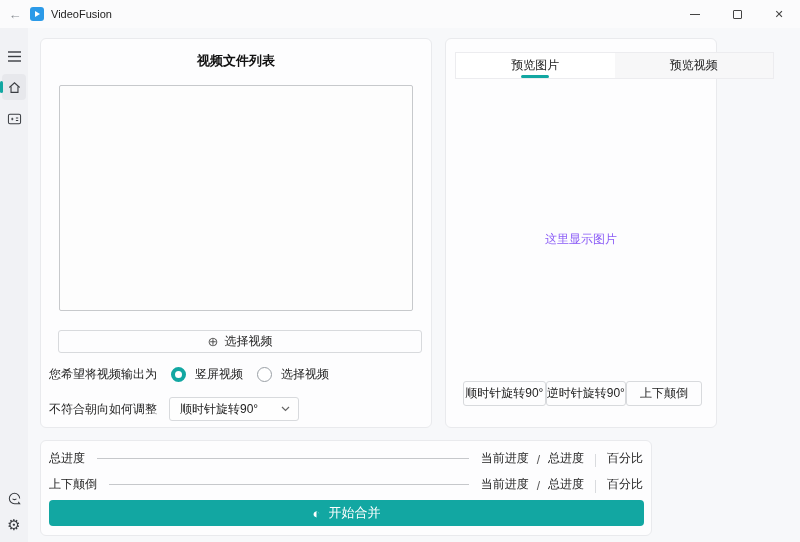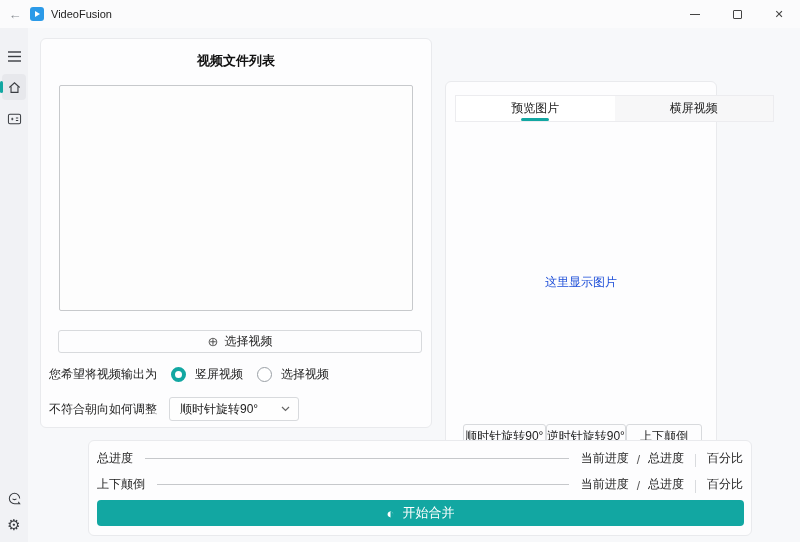--- a/index.html
+++ b/index.html
@@ -21,22 +21,22 @@
   
   .siderail { position:absolute; top:28px; left:0; bottom:0; width:28px; background:#f1f2f5; }
   .rail-item { position:absolute; left:2px; width:24px; height:26px; display:flex; align-items:center; justify-content:center; border-radius:4px; }
   .rail-item.active { background:#e7e8ec; }
   .rail-item.active::before { content:""; position:absolute; left:-2px; top:7px; width:3px; height:12px; border-radius:2px; background:var(--accent); }
   .glyph { font-size:15px; color:#3a3d42; line-height:1; }
 
   
   .card { position:absolute; background:#fdfdfe; border:1px solid #e9eaed; border-radius:6px; }
   .left-card { left:40px; top:38px; width:392px; height:390px; }
-  .right-card { left:445px; top:38px; width:272px; height:390px;margin-top:43px; }
-  .bottom-card { left:40px; top:440px; width:664px; height:96px;margin-left:48px; }
+  .right-card { left:445px; top:38px; width:272px; height:390px; }
+  .bottom-card { left:40px; top:440px; width:612px; height:96px; }
 
   
   .panel-title { position:absolute; top:13px; left:0; right:0; text-align:center; font-size:13px; font-weight:bold; color:#111; }
   .listbox { position:absolute; left:18px; top:46px; width:354px; height:226px; background:#fdfdfd; border:1px solid #c7c9cc; border-radius:2px; }
   .btn { background:#fdfdfe; border:1px solid #d8dadd; border-radius:3px; font-size:12px; color:#222; display:flex; align-items:center; justify-content:center; }
   .select-btn { position:absolute; left:17px; top:291px; width:364px; height:23px; gap:6px; }
   .plus-glyph { font-size:13px; color:#555; }
   .form-row { position:absolute; left:8px; right:8px; display:flex; align-items:center; font-size:12px; color:#222; }
   .radio-row { top:327px; }
   .radio-group { display:flex; align-items:center; gap:9px; margin-left:14px; }
@@ -44,21 +44,21 @@
   .radio-outer.checked { border:4.5px solid var(--accent); }
   .dropdown-row { top:358px; }
   .dropdown { margin-left:12px; width:130px; height:24px; border:1px solid #d8dadd; border-radius:3px; background:#fefefe; display:flex; align-items:center; padding:0 8px 0 10px; font-size:12px; }
   .dropdown .chev { margin-left:auto; }
 
   
   .tabbar { position:absolute; left:9px; top:13px; width:319px; height:27px; display:flex; background:#f7f7f8; border:1px solid #ececef; }
   .tab { flex:1; position:relative; display:flex; align-items:center; justify-content:center; font-size:12px; color:#222; }
   .tab.active { background:#fff; }
   .tab-underline { position:absolute; bottom:0; left:50%; transform:translateX(-50%); width:28px; height:3px; background:var(--accent); border-radius:2px; }
-  .preview-placeholder { position:absolute; top:192px; left:0; right:0; text-align:center; font-size:12px; color:#1d4ed8; }
+  .preview-placeholder { position:absolute; top:192px; left:0; right:0; text-align:center; font-size:12px; color:#8b5cf6; }
   .preview-buttons { position:absolute; left:17px; right:14px; top:342px; display:flex; justify-content:space-between; }
   .preview-buttons .btn { height:25px; }
   .pb-1 { width:100px; } .pb-2 { width:97px; } .pb-3 { width:92px; }
 
   
   .progress-row { position:absolute; left:8px; right:8px; height:16px; display:flex; align-items:center; font-size:12px; color:#222; }
   .pr-1 { top:9px; } .pr-2 { top:35px; }
   .progress-line { flex:1; height:1px; background:#c6c8cb; margin:0 12px; }
   .pr-right { display:flex; align-items:flex-end; white-space:nowrap; }
   .pr-right .slash { margin:0 8px; color:#555; }
@@ -159,21 +159,21 @@
     </div>
   </div>
 
   <div class="card right-card">
     <div class="tabbar">
       <div class="tab active">
         <span>预览图片</span>
         <span class="tab-underline"></span>
       </div>
       <div class="tab">
-        <span>横屏视频</span>
+        <span>预览视频</span>
       </div>
     </div>
     <div class="preview-placeholder">这里显示图片</div>
     <div class="preview-buttons">
       <div class="btn pb-1">顺时针旋转90°</div>
       <div class="btn pb-2">逆时针旋转90°</div>
       <div class="btn pb-3">上下颠倒</div>
     </div>
   </div>
 

